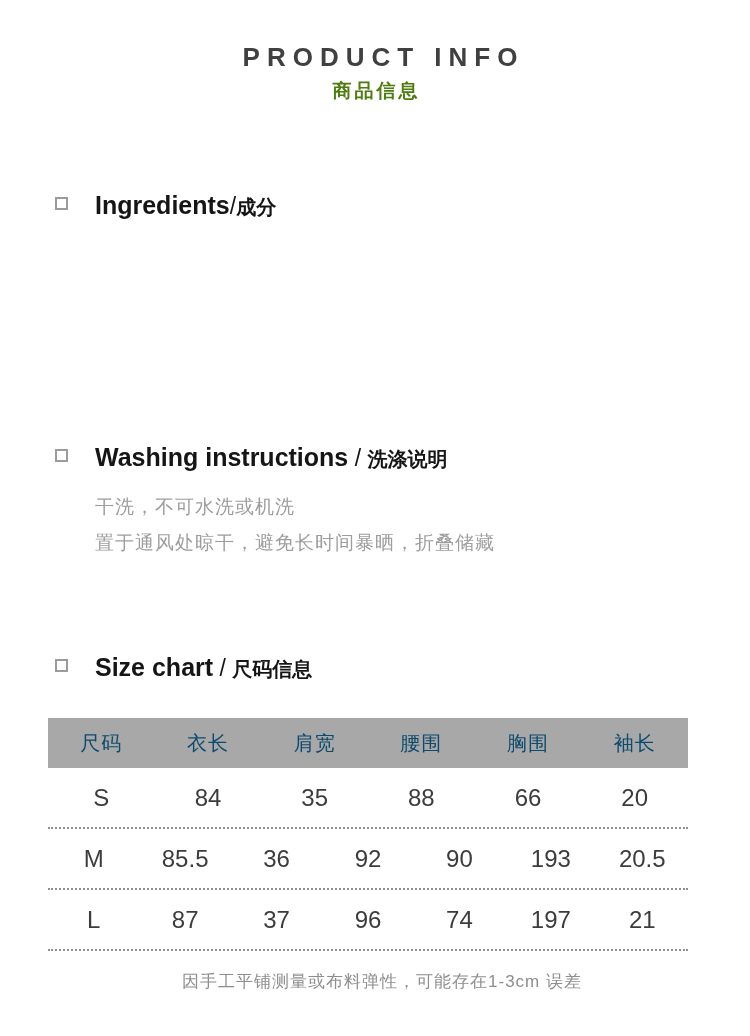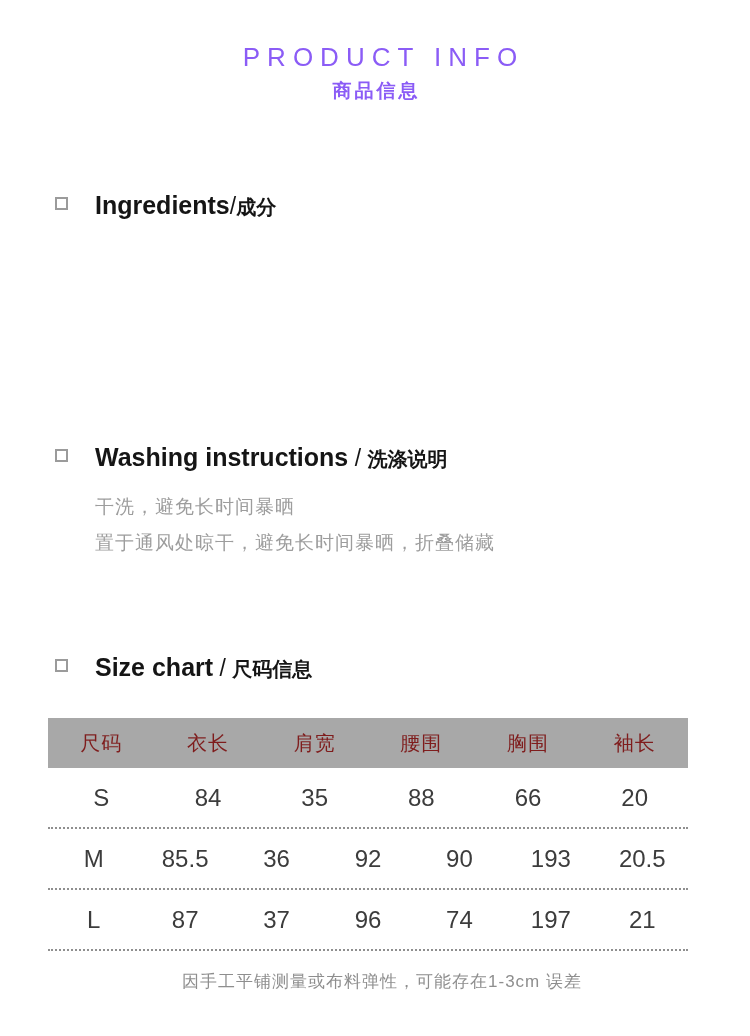--- a/index.html
+++ b/index.html
@@ -9,26 +9,26 @@
     width:750px; height:1036px;
     background:#ffffff;
     font-family:"Liberation Sans","DejaVu Sans",sans-serif;
     color:#1f1f1f;
     overflow:hidden;
   }
 
   
   .title-block { position:absolute; top:42px; left:0; width:750px; text-align:center; }
   .title-en {
-    font-size:26px; font-weight:400; letter-spacing:7px; padding-left:17px;
-    color:#8b5cf6; line-height:30px;
+    font-size:26px; font-weight:700; letter-spacing:7px; padding-left:17px;
+    color:#404040; line-height:30px;
   }
   .title-zh {
     margin-top:7px; font-size:19px; font-weight:700; letter-spacing:3px;
-    padding-left:3px; color:#8b5cf6; line-height:24px;
+    padding-left:3px; color:#4d7c0f; line-height:24px;
   }
 
   
   .section { position:absolute; left:95px; width:610px; }
   .bullet {
     position:absolute; left:-40px; top:9px;
     width:13px; height:13px; border:2px solid #9b9b9b; background:#fff;
     display:inline-block;
   }
   .sec-heading { line-height:34px; white-space:nowrap; }
@@ -41,21 +41,21 @@
     white-space:nowrap;
   }
 
   
   .size-table { position:absolute; left:48px; top:718px; width:640px; }
   .size-table .thead {
     display:flex; height:50px; background:#a8a8a8;
   }
   .size-table .thead .cell {
     flex:1; display:flex; align-items:center; justify-content:center;
-    color:#7f1d1d; font-size:20px; font-weight:500; letter-spacing:1px;
+    color:#0c4a6e; font-size:20px; font-weight:500; letter-spacing:1px;
   }
   .size-table .trow {
     display:flex; height:61px;
     border-bottom:2px dotted #8f8f8f;
   }
   .size-table .trow .cell {
     flex:1; display:flex; align-items:center; justify-content:center;
     color:#3c3c3c; font-size:24px; font-weight:400;
   }
 
@@ -82,21 +82,21 @@
       <span class="en">Ingredients</span><span class="slash">/</span><span class="zh">成分</span>
     </div>
   </div>
 
   <div class="section" style="top:440px;">
     <span class="bullet"></span>
     <div class="sec-heading">
       <span class="en">Washing instructions</span><span class="slash"> / </span><span class="zh">洗涤说明</span>
     </div>
     <div class="sec-body">
-      <div class="sec-line">干洗，避免长时间暴晒</div>
+      <div class="sec-line">干洗，不可水洗或机洗</div>
       <div class="sec-line">置于通风处晾干，避免长时间暴晒，折叠储藏</div>
     </div>
   </div>
 
   <div class="section" style="top:650px;">
     <span class="bullet"></span>
     <div class="sec-heading">
       <span class="en">Size chart</span><span class="slash"> / </span><span class="zh">尺码信息</span>
     </div>
   </div>

